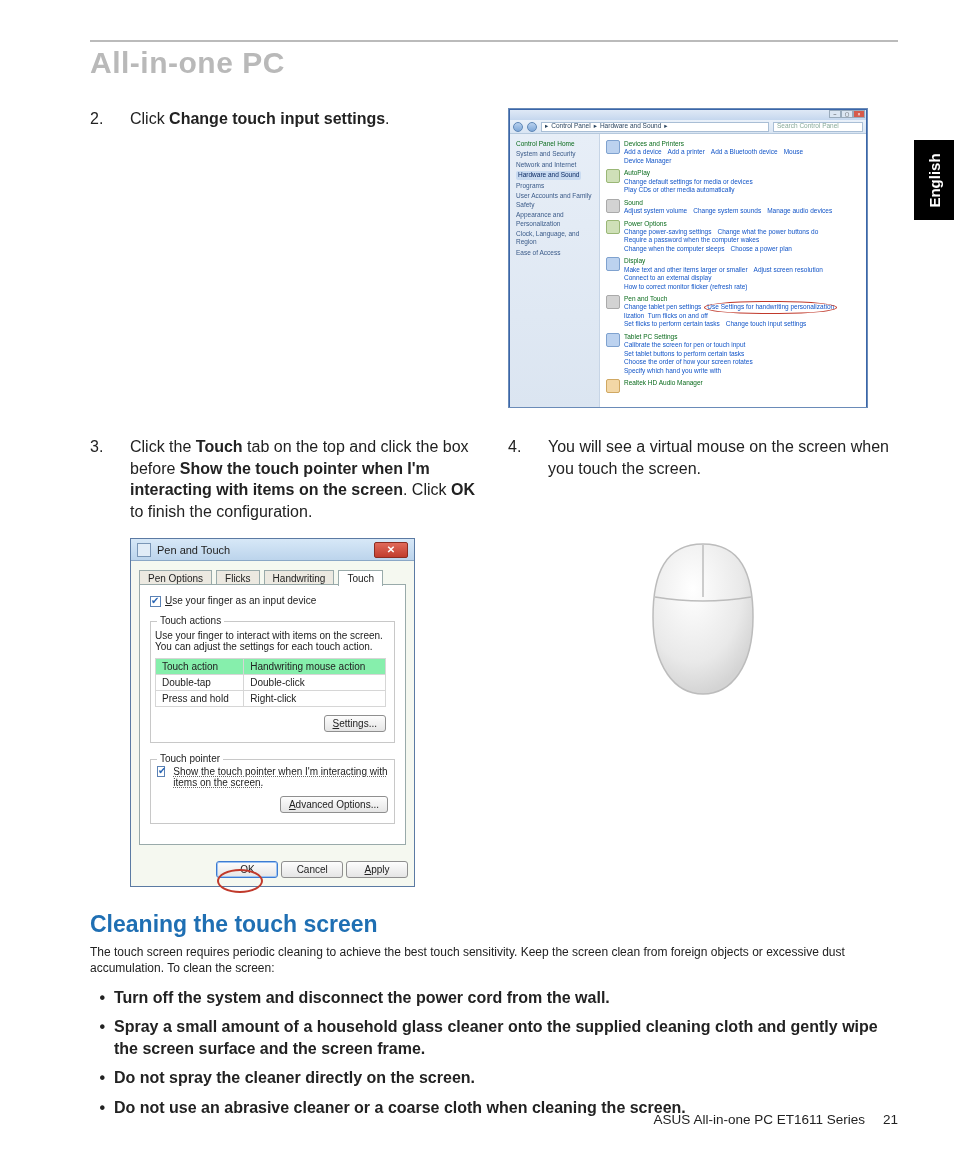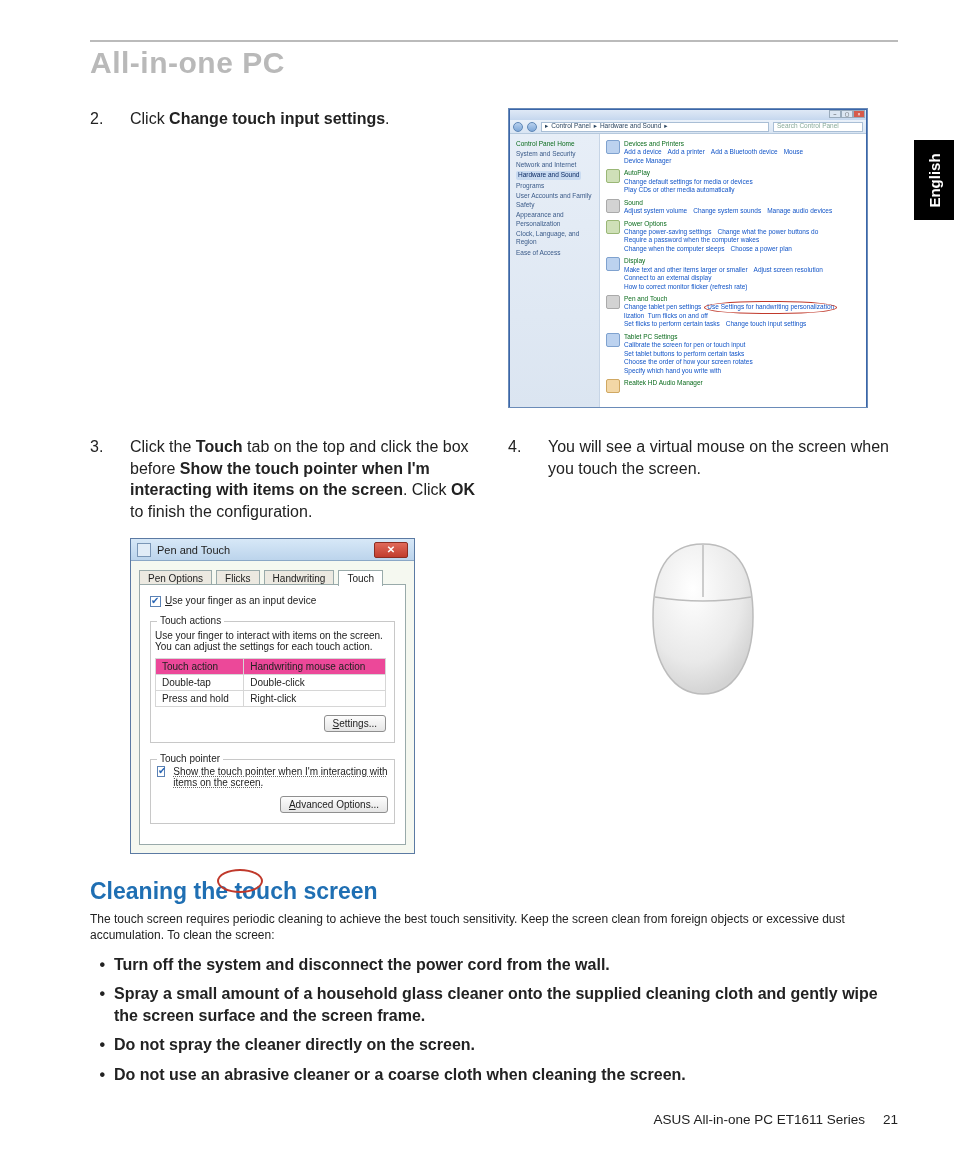--- a/index.html
+++ b/index.html
@@ -159,21 +159,21 @@
     border:1px solid #9aa; background:#fff; padding:10px 10px 20px 10px;
     position:relative; z-index:1;
   }
   .chk{display:inline-block;width:11px;height:11px;border:1px solid #5b82b5;background:#fff;margin-right:4px;vertical-align:middle;position:relative;}
   .chk.on::after{content:"✔";position:absolute;left:0;top:-2px;font-size:10px;color:#2a66b5;}
   .u{text-decoration:underline;}
   .grp{ border:1px solid #c8c8c8; margin-top:14px; padding:8px 8px 10px 4px; position:relative;}
   .grp-lbl{ position:absolute; top:-7px; left:6px; background:#fff; padding:0 3px;}
   .tbl{ border:1px solid #bfbfbf; margin-top:6px; width:100%; border-collapse:collapse;}
   .tbl th,.tbl td{ border:1px solid #d6d6d6; padding:2px 6px; text-align:left; font-weight:400; background:#fff;}
-  .tbl th{ background:#ec4899;}
+  .tbl th{ background:#86efac;}
   .btnrow{ text-align:right; margin-top:8px;}
   .winbtn{
     display:inline-block; min-width:62px; text-align:center;
     border:1px solid #8f8f8f; border-radius:3px;
     background:linear-gradient(#fdfdfd,#e5e5e5);
     padding:2px 8px; font-size:10px;
   }
   .grp2{ border:1px solid #c8c8c8; margin-top:16px; padding:6px 6px 10px 6px; position:relative;}
   .dlg-btns{ text-align:right; padding:8px 6px; background:#f5f8f0;}
   .red-ellipse-big{
@@ -349,20 +349,25 @@
             <div class="grp2">
               <span class="grp-lbl">Touch pointer</span>
               <div style="display:flex;align-items:flex-start;gap:4px;">
                 <span class="chk on"></span>
                 <span style="text-decoration:underline dotted #666;">Show the touch pointer when I'm interacting with items on the screen.</span>
               </div>
               <div class="btnrow"><span class="winbtn"><span class="u">A</span><span>dvanced Options...</span></span></div>
             </div>
           </div>
         </div>
+        <div class="dlg-btns">
+          <span class="winbtn" style="border-color:#3d7bd1;box-shadow:0 0 0 1px #9cc3f3 inset;">OK</span>
+          <span class="winbtn">Cancel</span>
+          <span class="winbtn"><span class="u">A</span><span>pply</span></span>
+        </div>
         <div class="red-ellipse-big red-ellipse-a"></div>
         <div class="red-ellipse-big red-ellipse-b"></div>
       </div>
       </div>
     </div>
 
     <div class="col">
       <div class="step">
         <div class="step-num">4.</div>
         <div class="step-body">You will see a virtual mouse on the screen when you touch the screen.</div>

